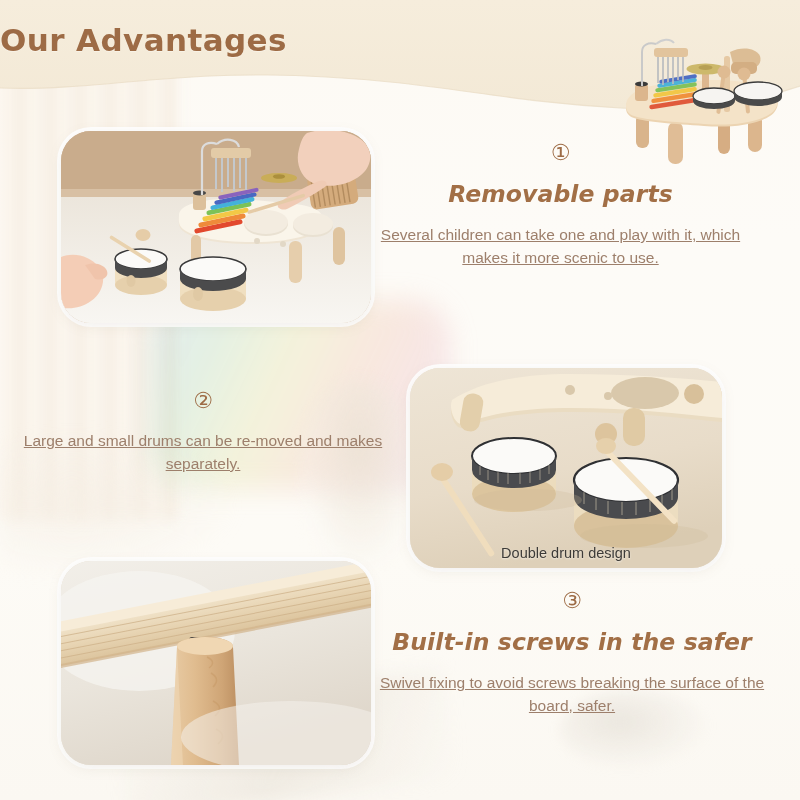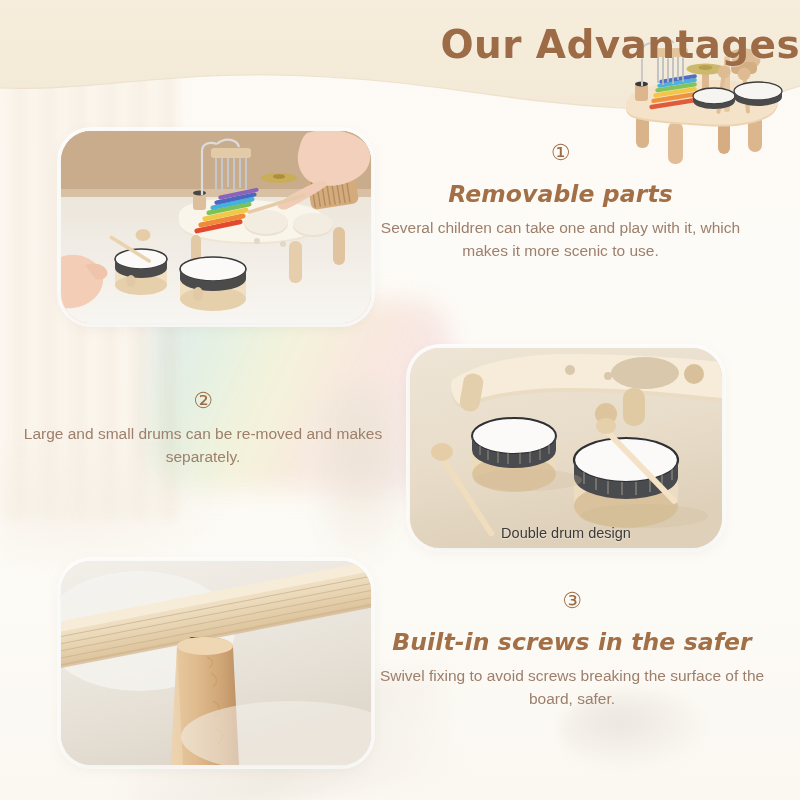--- a/index.html
+++ b/index.html
@@ -60,41 +60,41 @@
     filter:blur(8px);
   }
 
   
   .header-band{
     position:absolute;left:0;top:0;width:800px;height:120px;overflow:hidden;
   }
   .header-band svg{display:block;width:800px;height:120px;}
 
   .header-title{
-    position:absolute;left:0;top:22px;width:800px;text-align:right;
-    font-size:39px;font-weight:bold;letter-spacing:.4px;
+    position:absolute;left:0;top:22px;width:800px;text-align:left;
+    font-size:31px;font-weight:bold;letter-spacing:.4px;
     color:#9d6b45;
     font-family:"DejaVu Sans","Liberation Sans",sans-serif;
     text-shadow:0 1px 0 rgba(255,255,255,.35);
     z-index:6;
   }
 
   
   .hero-product{position:absolute;left:610px;top:22px;width:180px;height:145px;z-index:5;}
   .hero-product svg{display:block;}
 
   
   .panel{
     position:absolute;border-radius:30px;overflow:hidden;
     box-shadow:0 3px 14px rgba(150,130,110,.13),0 0 0 4px rgba(255,255,255,.92);
     background:#e8ddcd;
   }
   .panel svg{display:block;width:100%;height:100%;}
   #panel-1{left:61px;top:131px;width:310px;height:192px;}
-  #panel-2{left:410px;top:348px;width:312px;height:200px;}
+  #panel-2{left:410px;top:368px;width:312px;height:200px;}
   #panel-3{left:61px;top:561px;width:310px;height:204px;}
 
   .panel-caption{
     position:absolute;left:0;bottom:7px;width:100%;text-align:center;
     font-size:14.5px;color:#3d3b38;
     font-family:"Liberation Sans",sans-serif;
     text-shadow:0 1px 2px rgba(255,255,255,.6);
   }
 
   
@@ -103,22 +103,23 @@
     font-size:22px;line-height:26px;color:#9d6b45;
     font-family:"DejaVu Sans","Liberation Sans",sans-serif;
   }
   .feature .headline{
     font-size:23.5px;font-weight:bold;font-style:italic;
     color:#a26f46;margin-top:14px;letter-spacing:.1px;
     font-family:"DejaVu Sans","Liberation Sans",sans-serif;
     white-space:nowrap;
   }
   .feature .body{
-    font-size:15.5px;line-height:22.5px;color:#9d7f6b;margin-top:9px;
+    font-size:15.5px;line-height:22.5px;color:#9d7f6b;margin-top:16px;
     font-family:"Liberation Sans",sans-serif;
+    text-decoration:underline;
   }
   #feature-1{left:378px;top:140px;width:365px;}
   #feature-2{left:18px;top:388px;width:370px;}
   #feature-3{left:372px;top:588px;width:400px;}
   #feature-2 .headline{font-size:23px;}
   #feature-3 .headline{font-size:23.5px;}
 </style>
 </head>
 <body>
 

